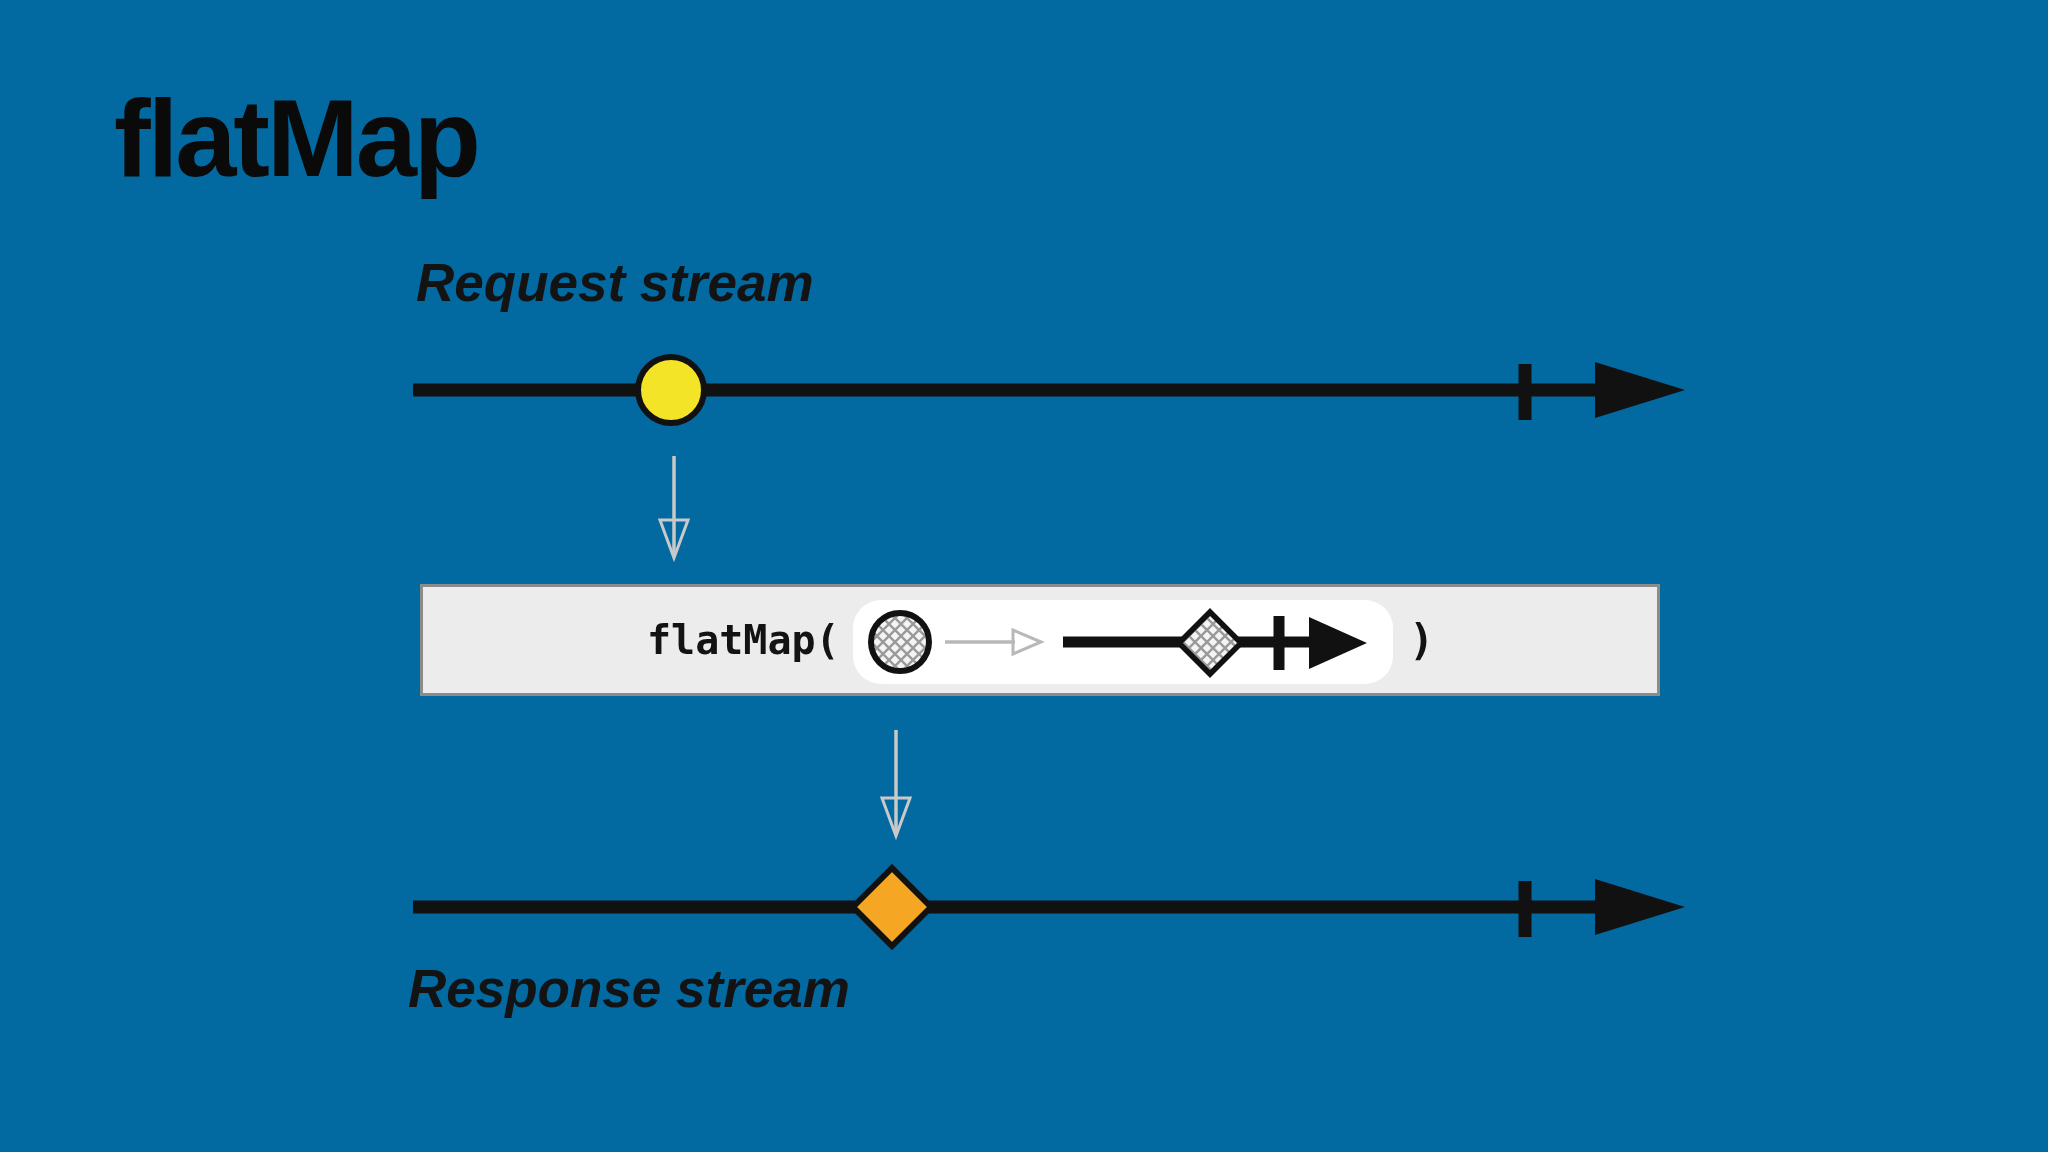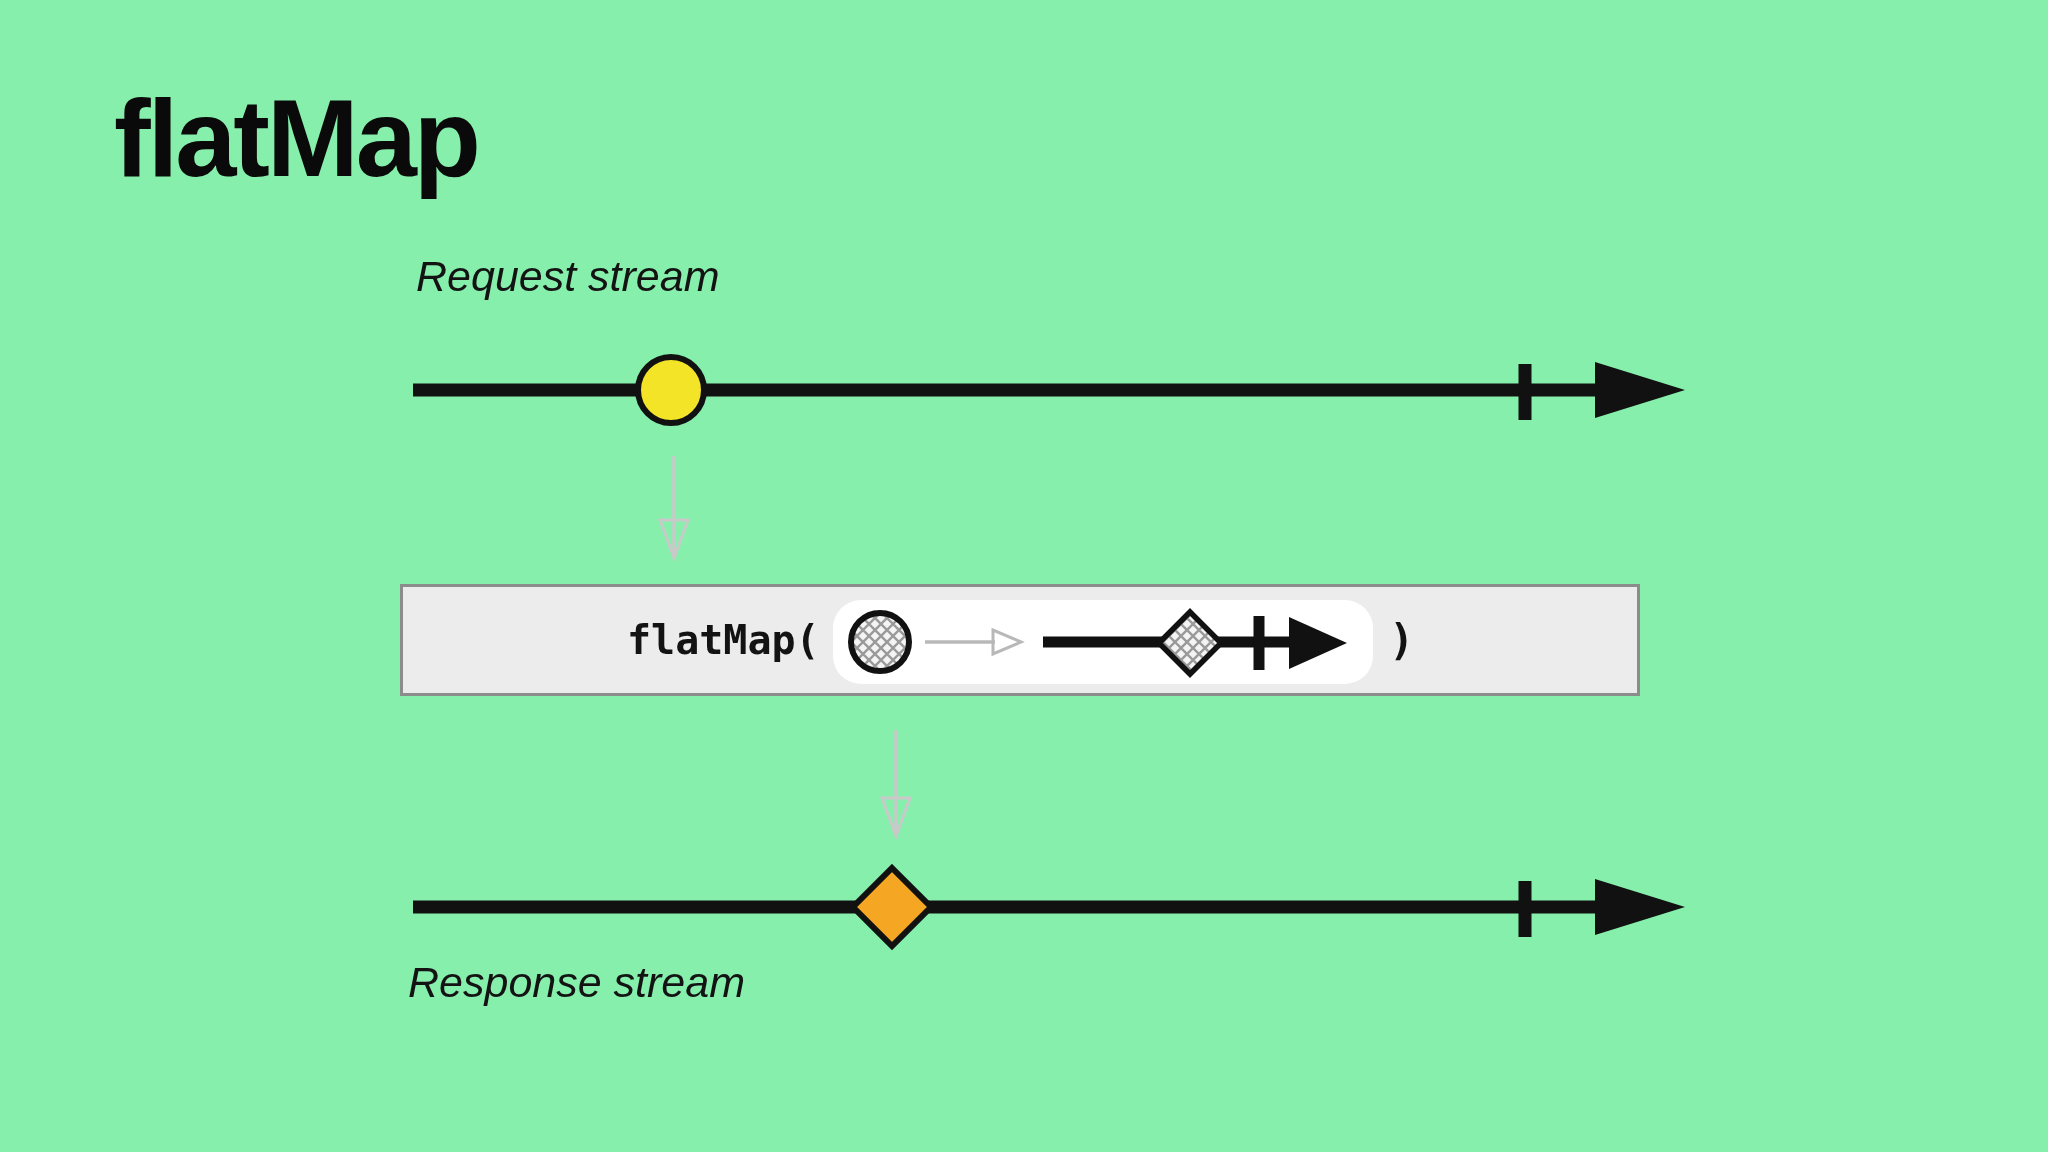--- a/index.html
+++ b/index.html
@@ -1,57 +1,57 @@
 <!DOCTYPE html>
 <html><head>
 <meta charset="utf-8">
 <style>
   html, body { margin: 0; padding: 0; }
   body { background: #ffffff; }
   .slide {
     position: relative;
     width: 2048px;
     height: 1152px;
-    background: #86efac;
+    background: #0369a1;
     overflow: hidden;
     font-family: "Liberation Sans", sans-serif;
     color: #0d0d0d;
   }
   .page-title {
     position: absolute;
     left: 114px;
     top: 66px;
     font-size: 110px;
     font-weight: 700;
     letter-spacing: -3px;
     color: #0a0a0a;
     line-height: 1.3;
   }
   .stream-label {
     position: absolute;
-    font-size: 43px;
+    font-size: 53px;
     font-style: italic;
-    font-weight: 400;
+    font-weight: 700;
     color: #131313;
     letter-spacing: 0px;
   }
   .request-label  { left: 416px; top: 252px; }
   .response-label { left: 408px; top: 958px; }
 
   .timeline-svg { position: absolute; display: block; }
   .request-timeline  { left: 400px; top: 330px; width: 1300px; height: 124px; }
   .response-timeline { left: 400px; top: 845px; width: 1300px; height: 124px; }
 
   .flow-arrow { position: absolute; display: block; }
   .flow-arrow-1 { left: 650px; top: 452px; width: 48px; height: 112px; }
   .flow-arrow-2 { left: 872px; top: 722px; width: 48px; height: 122px; }
 
   .operator-box {
     position: absolute;
-    left: 400px;
+    left: 420px;
     top: 584px;
     width: 1240px;
     height: 112px;
     box-sizing: border-box;
     background: #ececec;
     border: 3px solid #8c8c8c;
   }
   .op-text {
     position: absolute;
     top: 50%;

